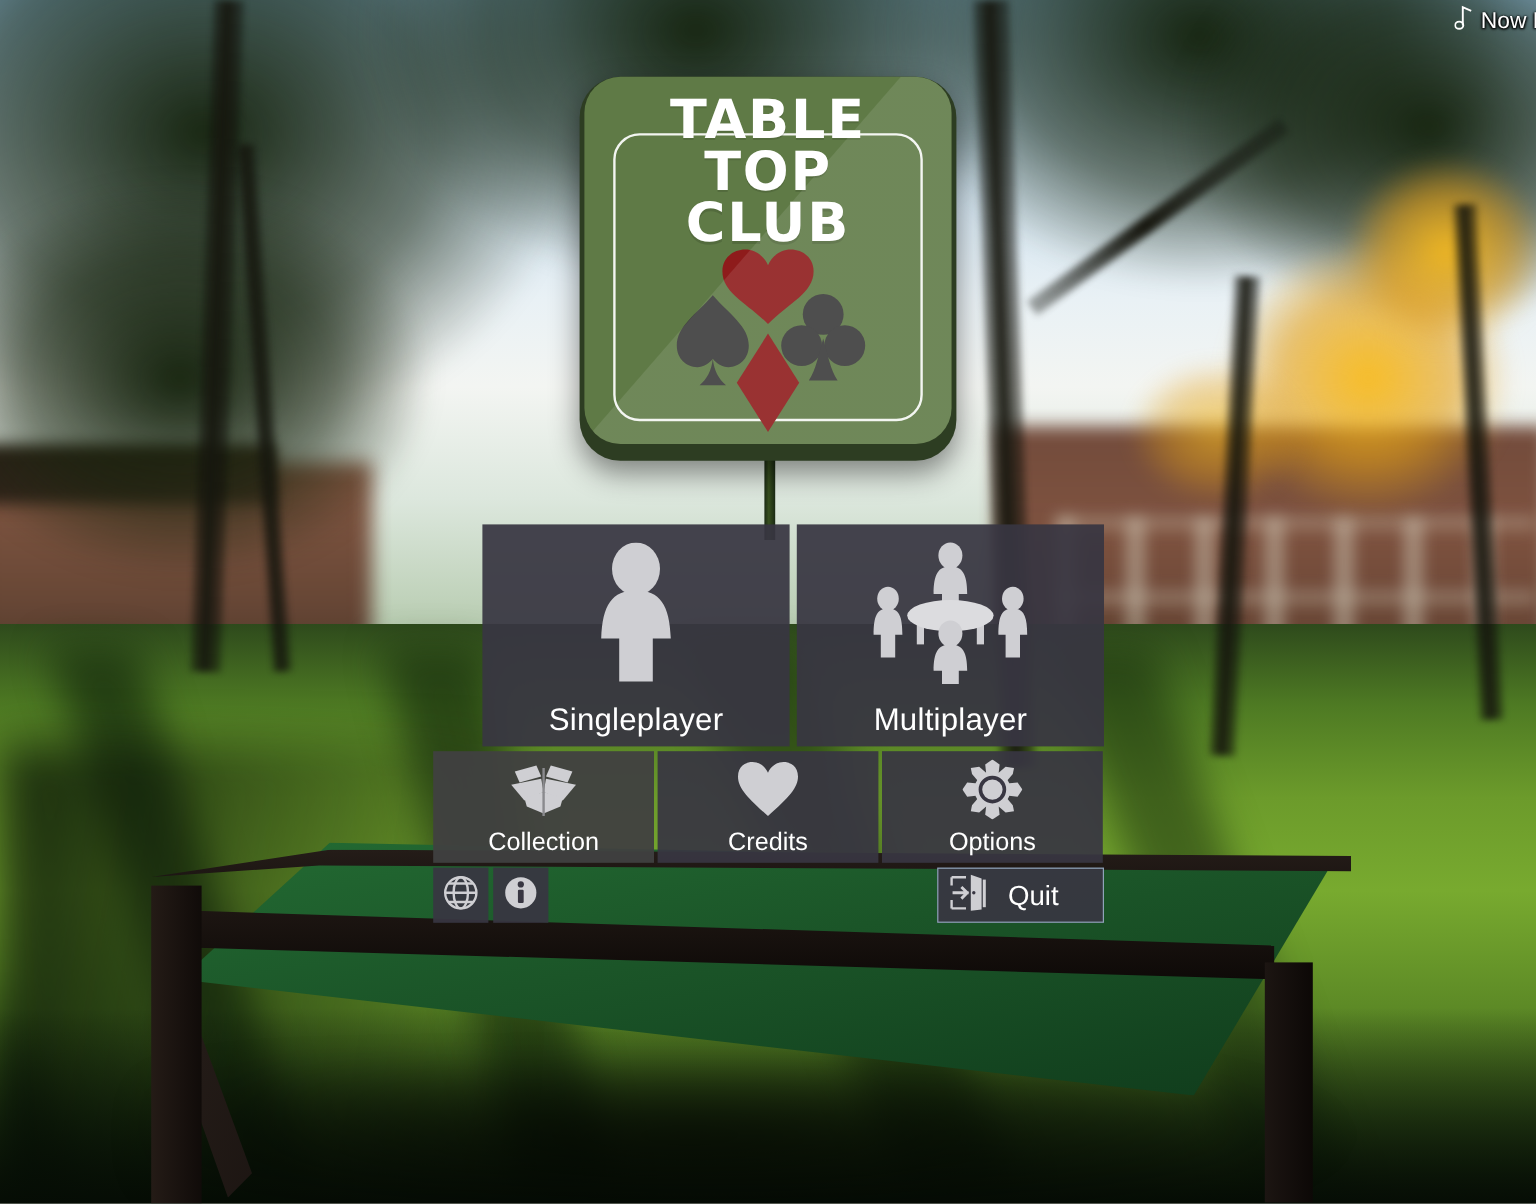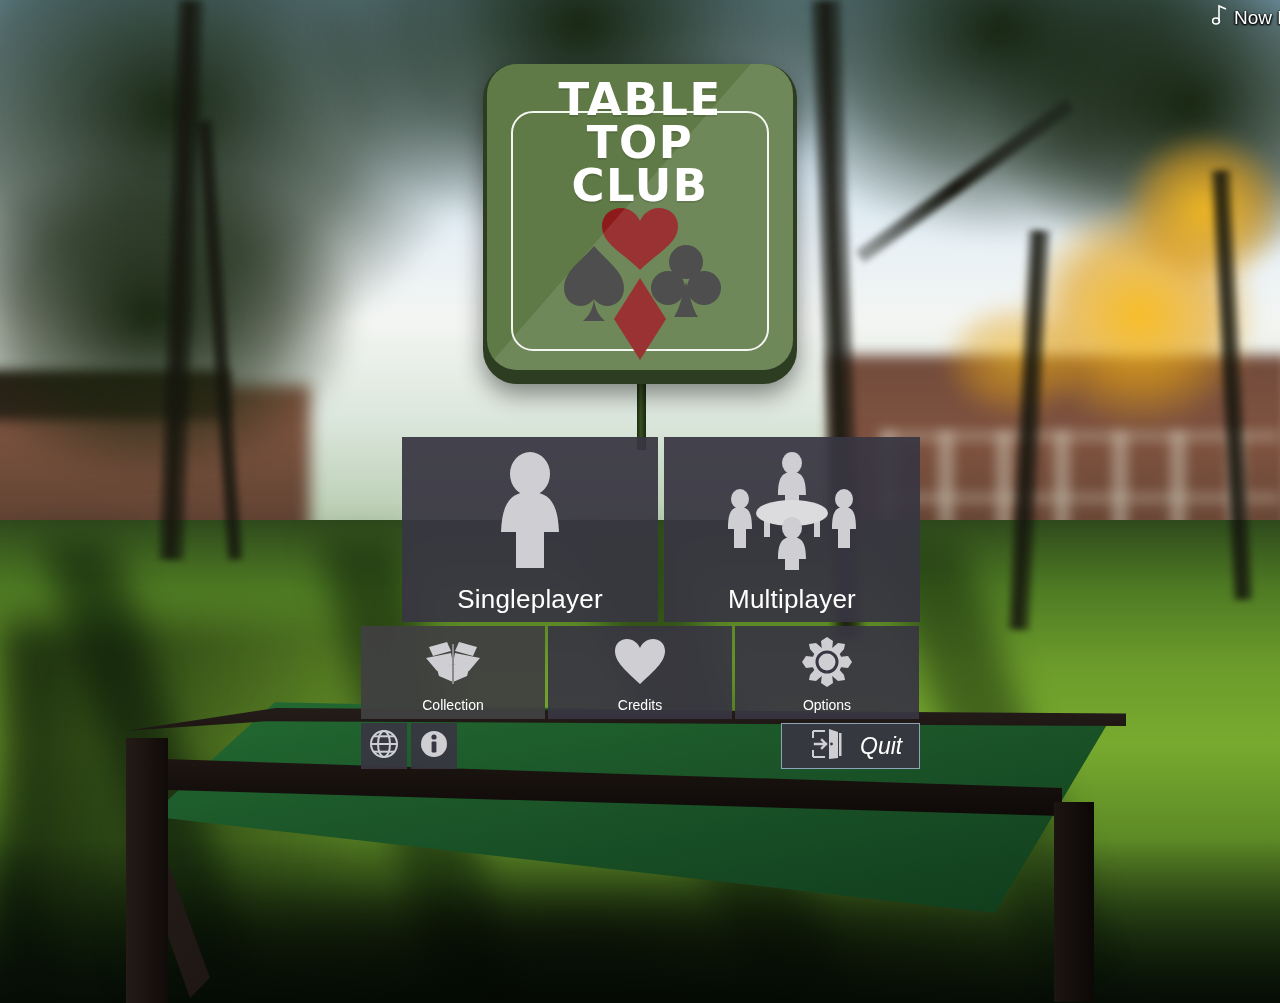--- a/index.html
+++ b/index.html
@@ -238,21 +238,21 @@
     align-items: center;
     justify-content: flex-end;
     padding-bottom: 6px;
     cursor: pointer;
     user-select: none;
   }
   .tile-sm.hovered { background: rgba(64,64,64,.95); }
   .tile-sm .ico { flex: 1; display: flex; align-items: center; justify-content: center; }
   .tile-sm-label {
     color: #ffffff;
-    font-size: 14px;
+    font-size: 21px;
     line-height: 1.1;
   }
 
   .row-bottom {
     display: flex;
     align-items: center;
     margin-top: 4px;
     height: 46px;
   }
   .icon-btn {
@@ -262,26 +262,25 @@
     margin-right: 4px;
     cursor: pointer;
   }
   .spacer { flex: 1; }
   .quit-btn {
     display: flex;
     align-items: center;
     gap: 16px;
     height: 46px;
     width: 139px;
-    padding: 0 28px;
+    padding: 0 8px;
     background: rgba(56,54,66,.93);
     border: 1px solid #8fa3b8;
     cursor: pointer;
     user-select: none;
-    font-style: italic;
   }
   .quit-label { color: #ffffff; font-size: 23px; }
 
   
   .now-playing {
     position: absolute;
     right: -10px; top: 4px;
     display: flex;
     align-items: center;
     gap: 6px;

